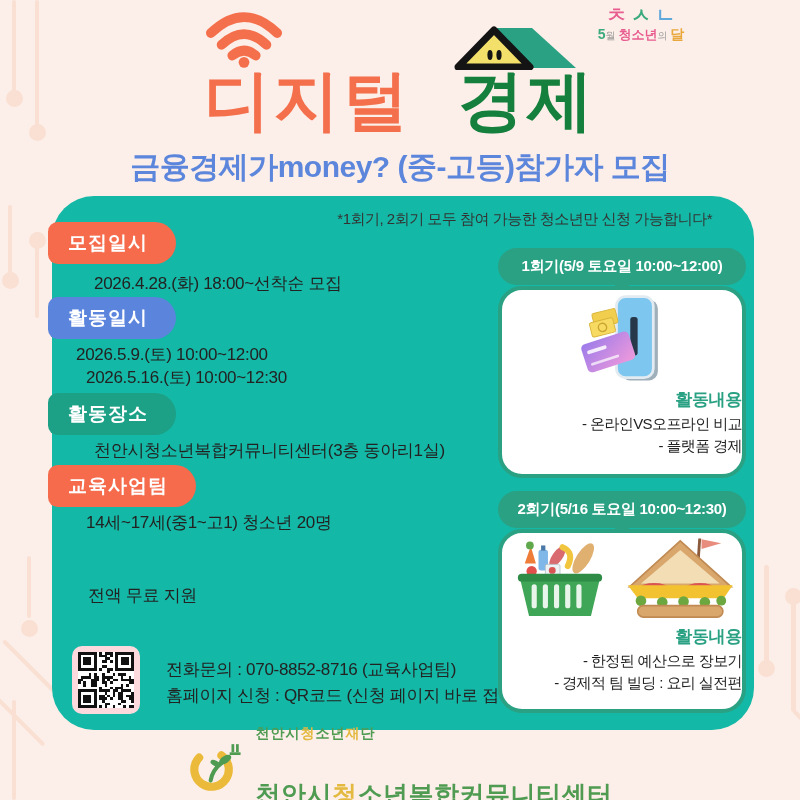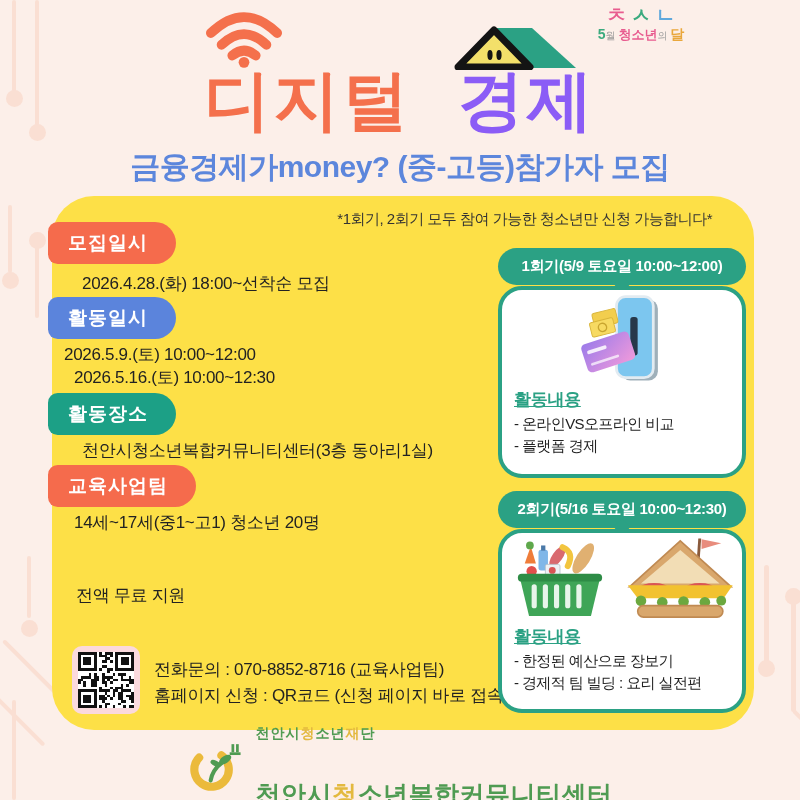--- a/index.html
+++ b/index.html
@@ -15,49 +15,49 @@
   .month-badge{position:absolute;left:586px;top:5px;width:110px;text-align:center;line-height:1.05;}
   .mb-deco span{font-weight:bold;font-size:20px;}
   .mb-c1{color:#E85C8F;} .mb-c2{color:#3BAA7E;} .mb-c3{color:#5FA8DC;}
   .mb-line{font-size:10px;color:#9a9a9a;margin-top:1px;white-space:nowrap;}
   .mb-g{color:#3BAA7E;font-weight:bold;font-size:14px;}
   .mb-p{color:#E85C8F;font-weight:bold;font-size:13px;}
   .mb-o{color:#E9A73C;font-weight:bold;font-size:14px;}
   .title{position:absolute;left:0;top:56px;width:100%;text-align:center;
          font-size:66px;font-weight:800;letter-spacing:3px;white-space:nowrap;}
   .title .t-orange{color:#F4704C;}
-  .title .t-green{color:#8b5cf6;margin-left:25px;}
+  .title .t-green{color:#15803d;margin-left:25px;}
   .subtitle{position:absolute;left:0;top:147px;width:100%;text-align:center;
             font-size:30px;font-weight:bold;color:#5C86DC;letter-spacing:-0.5px;}
   
   .panel{position:absolute;left:52px;top:196px;width:702px;height:534px;
-         background:#fde047;border-radius:42px;}
+         background:#14b8a6;border-radius:42px;text-align:right;}
   .notice{position:absolute;right:42px;top:14px;font-size:15px;color:#333;
           letter-spacing:-0.5px;white-space:nowrap;}
   .badge{position:absolute;left:-4px;color:#fff;font-size:19px;font-weight:bold;
          letter-spacing:1px;padding:8px 28px 8px 20px;border-radius:12px 26px 26px 12px;
          white-space:nowrap;}
   .b-orange{background:#F56B4C;} .b-blue{background:#5B84DC;}
   .b-green{background:#1CA086;}  .b-yellow{background:#F9B83E;}
-  .info-line{position:absolute;font-size:17px;color:#222;letter-spacing:-0.3px;white-space:nowrap;}
+  .info-line{position:absolute;font-size:17px;color:#222;letter-spacing:-0.3px;white-space:nowrap;margin-left:12px;}
   
   .qr-frame{position:absolute;left:20px;top:450px;width:68px;height:68px;background:#FBD9DD;
             border-radius:10px;display:flex;align-items:center;justify-content:center;}
   .qr-frame svg{width:56px;height:56px;background:#fff;}
   
   .session-pill{position:absolute;left:446px;width:248px;height:37px;background:#2BA184;
                 border-radius:19px;color:#fff;font-weight:bold;font-size:15px;
                 letter-spacing:-0.3px;display:flex;align-items:center;justify-content:center;
                 white-space:nowrap;}
   .notch{position:absolute;left:50%;bottom:-5px;width:12px;height:12px;background:#2BA184;
          transform:translateX(-50%) rotate(45deg);border-radius:2px;}
   .session-card{position:absolute;left:446px;width:248px;box-sizing:border-box;
                 border:4px solid #2BA184;border-radius:24px;background:#fff;}
   .card-icon{display:flex;align-items:center;justify-content:center;gap:6px;}
-  .card-title{font-size:17px;font-weight:bold;color:#2BA184;margin:0 0 2px 12px;letter-spacing:-0.3px;text-decoration:underline;}
+  .card-title{font-size:17px;font-weight:bold;color:#2BA184;margin:0 0 2px 12px;letter-spacing:-0.3px;}
   .card-item{font-size:15px;color:#222;margin-left:12px;line-height:1.45;
              letter-spacing:-0.6px;white-space:nowrap;}
   
   .footer{position:absolute;left:0;top:734px;width:800px;height:66px;
           display:flex;align-items:center;justify-content:center;gap:10px;}
   .f-text{display:flex;flex-direction:column;line-height:1.1;}
   .f-small{font-size:14px;font-weight:bold;letter-spacing:1px;}
   .f-main{font-size:25px;font-weight:700;letter-spacing:0.5px;white-space:nowrap;margin-top:40px;}
   .fg{color:#4F9B52;} .fy{color:#E3B93F;}
 </style>

